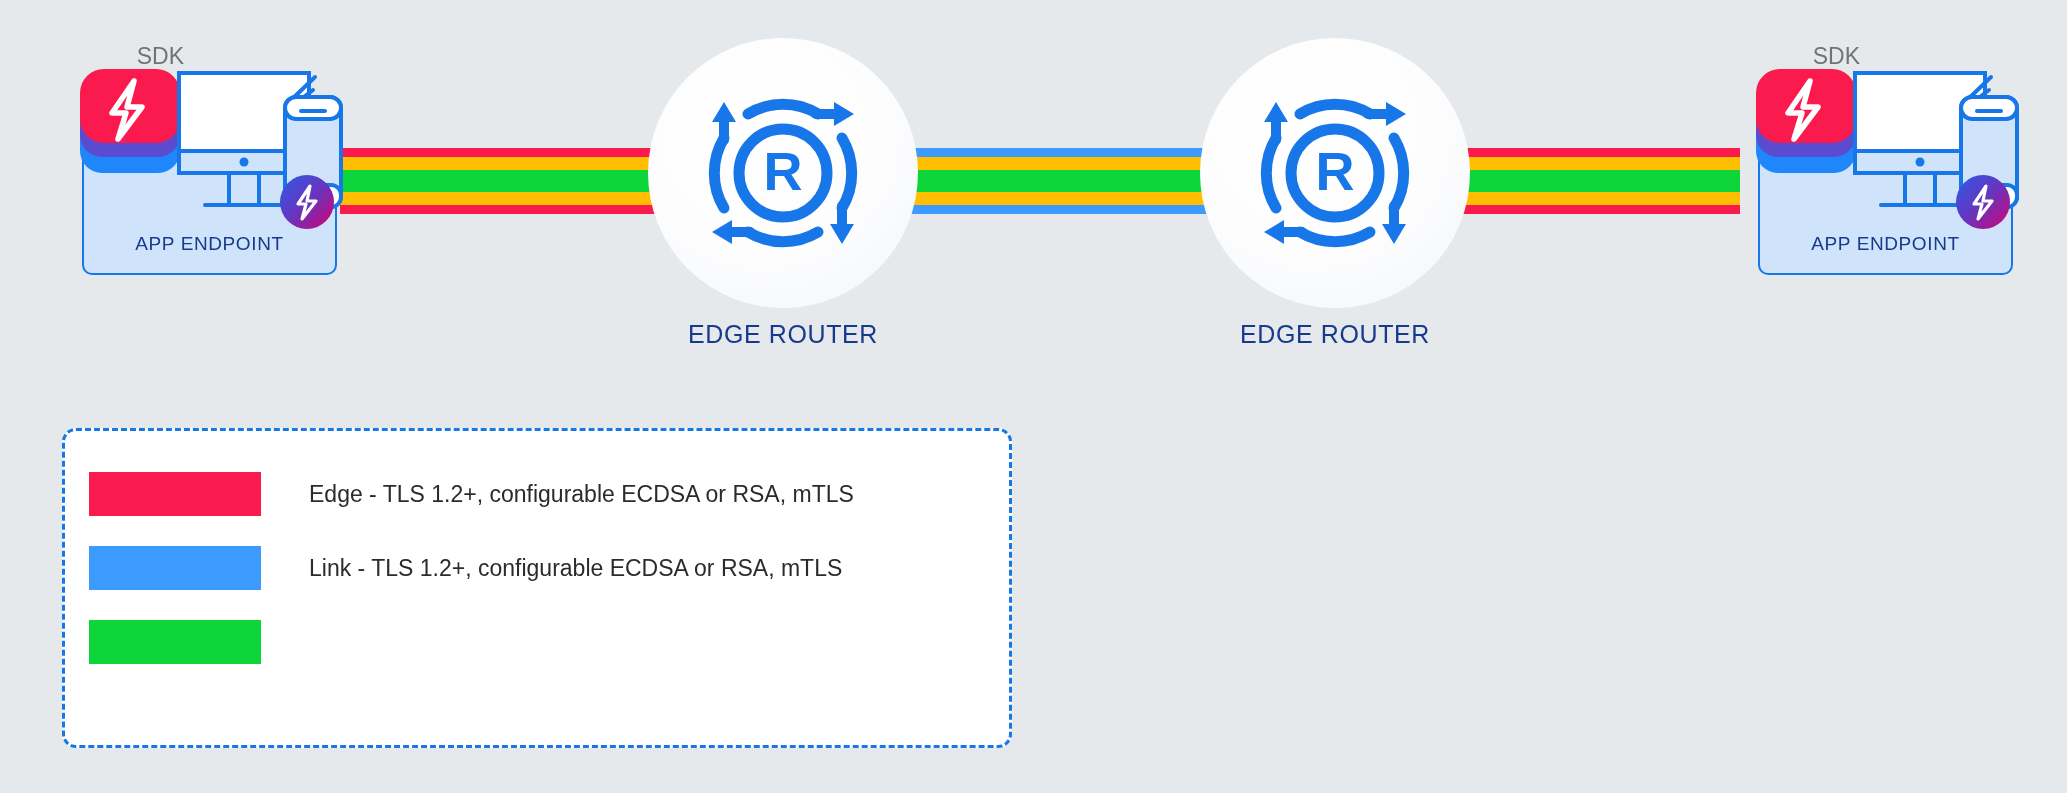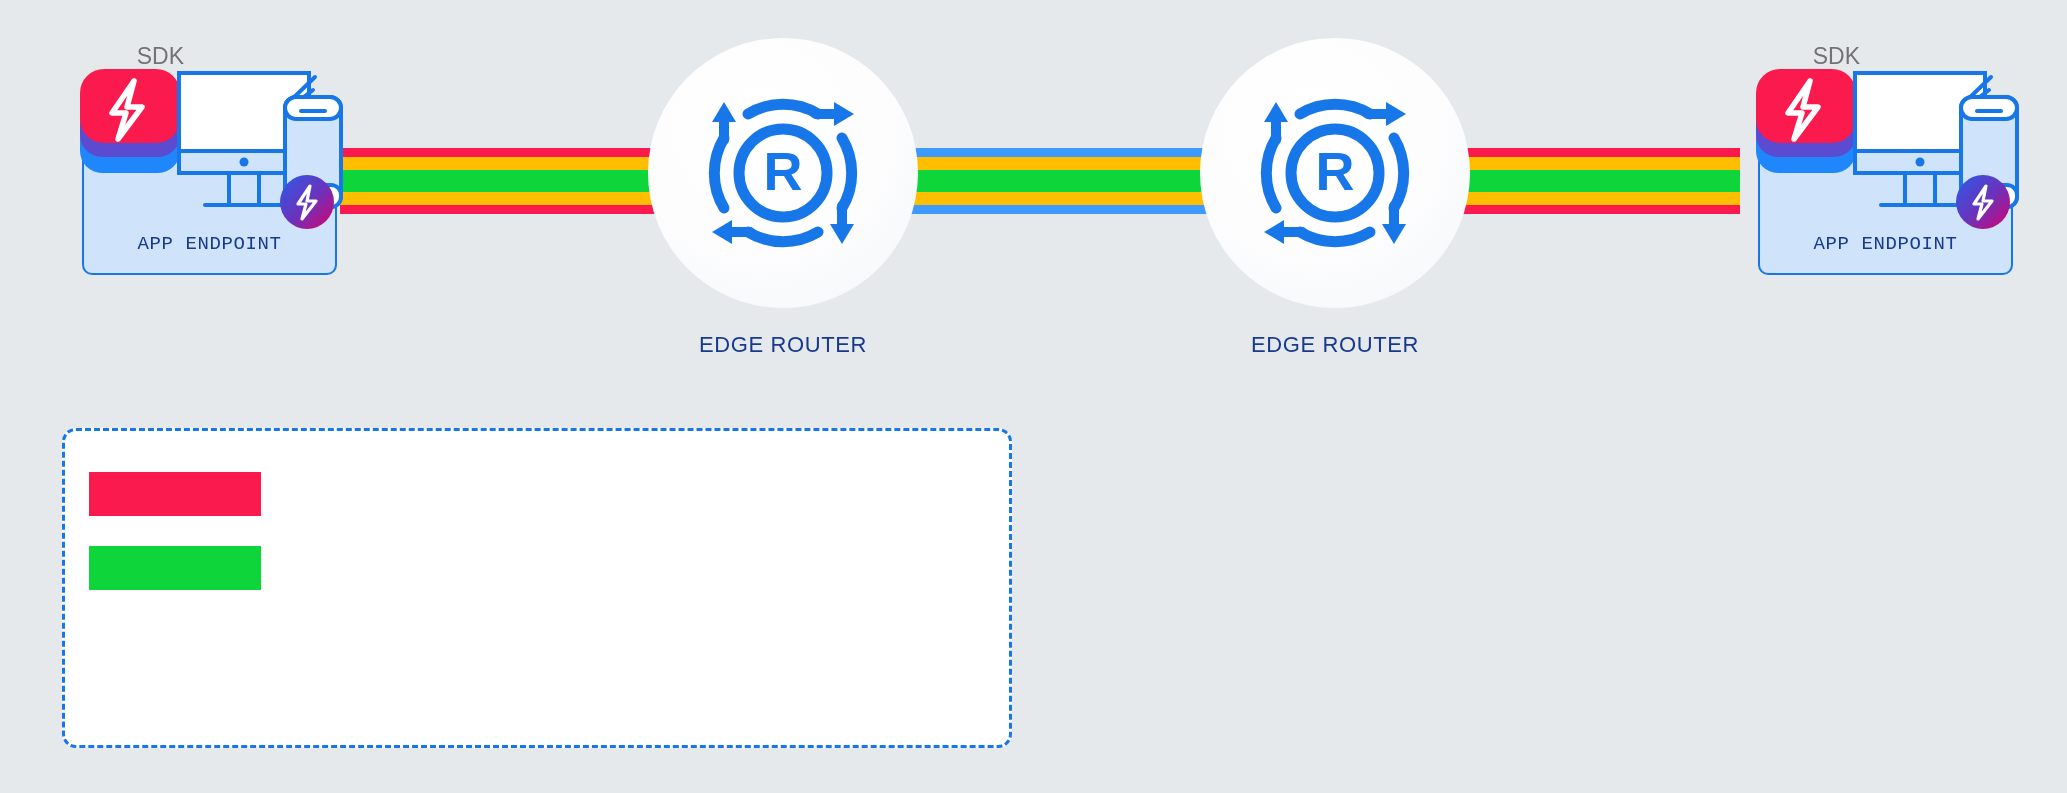--- a/index.html
+++ b/index.html
@@ -49,21 +49,21 @@
   }
   .endpoint-label {
     position: absolute;
     left: 20px;
     top: 198px;
     width: 255px;
     text-align: center;
     font-size: 19px;
     letter-spacing: 0.6px;
     color: #173a8f;
-    font-family: Liberation Mono, monospace;
+    font-family: Liberation Sans, sans-serif;
   }
   .sdk-label {
     position: absolute;
     top: 0;
     left: 12px;
     width: 110px;
     text-align: right;
     font-size: 23px;
     color: #737373;
     font-family: "Liberation Sans", sans-serif;
@@ -109,25 +109,25 @@
   .router-icon {
     position: absolute;
     left: 50%;
     top: 50%;
     transform: translate(-50%, -50%);
     width: 190px;
     height: 190px;
   }
   .router-label {
     position: absolute;
-    top: 294px;
+    top: 282px;
     left: -60px;
     width: 390px;
     text-align: center;
-    font-size: 22px;
+    font-size: 25px;
     letter-spacing: 0.6px;
     color: #173a8f;
     font-family: "Liberation Sans", sans-serif;
   }
 
   
   .legend {
     position: absolute;
     left: 62px;
     top: 428px;
@@ -326,19 +326,24 @@
         <path d="M30 11 L18 29 L26 29 L22 44 L36 26 L27 26 Z" fill="none" stroke="#ffffff" stroke-width="3.2" stroke-linejoin="round" stroke-linecap="round"></path>
       </svg>
     </div>
 
     <div class="endpoint-label">APP ENDPOINT</div>
   </div>
 
   <div class="legend">
     <div class="legend-row">
       <div class="legend-swatch" style="background: rgb(250, 26, 78);"></div>
+      <div class="legend-text">Edge - TLS 1.2+, configurable ECDSA or RSA, mTLS</div>
+    </div>
+    <div class="legend-row">
+      <div class="legend-swatch" style="background: rgb(61, 155, 255);"></div>
+      <div class="legend-text">Link - TLS 1.2+, configurable ECDSA or RSA, mTLS</div>
     </div>
     <div class="legend-row">
       <div class="legend-swatch" style="background: rgb(14, 214, 58);"></div>
     </div>
   </div>
 
 </div>
 
 </body></html>

